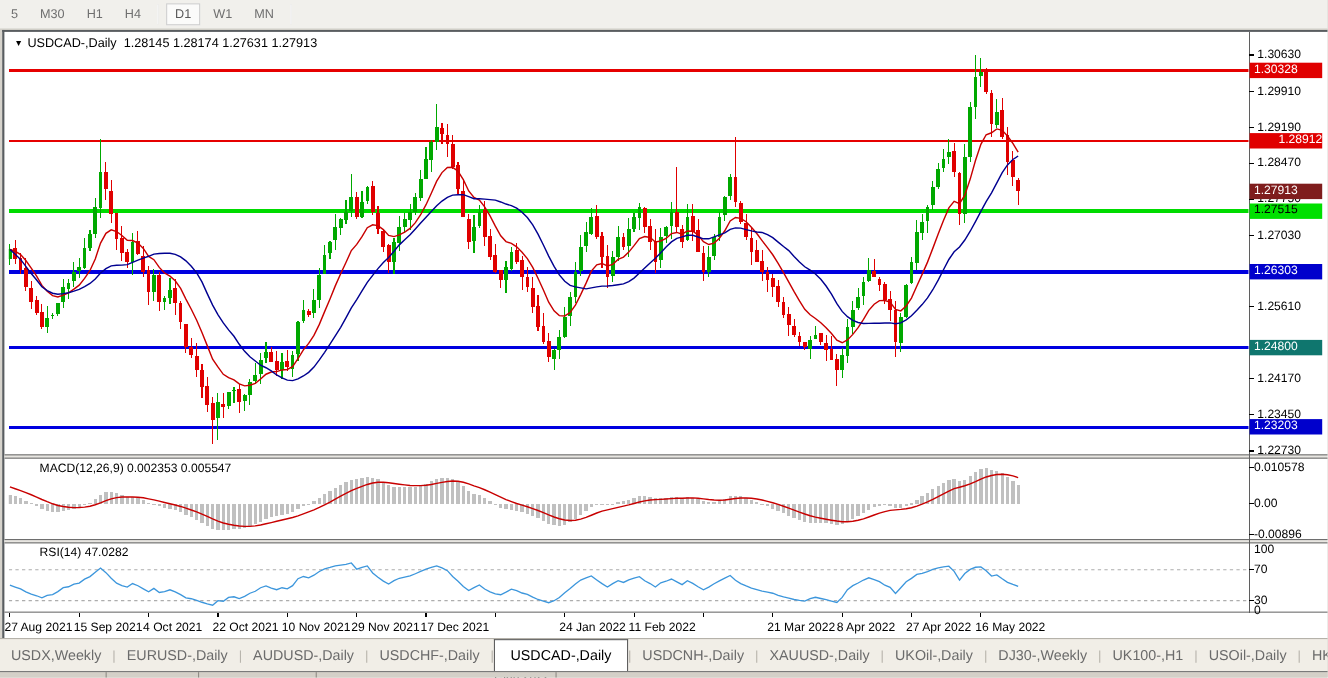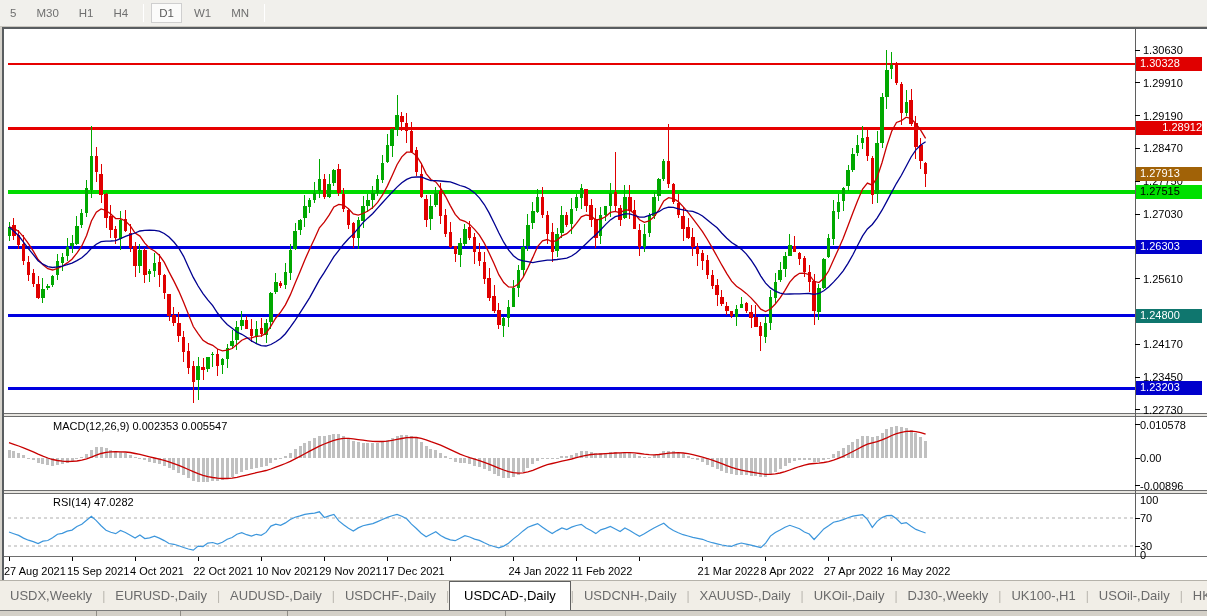--- a/index.html
+++ b/index.html
@@ -21,21 +21,21 @@
     background:#ffffff; border-left:2px solid #595d60; border-top:2px solid #595d60; z-index:1; }
 
   .hdiv { position:absolute; left:4px; width:1203px; height:4px;
     border-top:1px solid #6e6e6e; border-bottom:1px solid #6e6e6e; background:#e8e6e1; z-index:2; }
   .rsi-bottom { position:absolute; left:4px; top:556px; width:1203px; height:1px; background:#6e6e6e; z-index:2; }
 
   svg.overlay { position:absolute; left:0; top:0; z-index:3; }
 
   .chart-title { position:absolute; left:13px; top:34px; font-size:11.5px; color:#000; z-index:4; white-space:nowrap; }
   .chart-title .tri { font-size:8px; vertical-align:1px; margin-right:4px; }
-  .ind-label { position:absolute; left:25px; font-size:11px; color:#000; z-index:4; white-space:nowrap;padding-left:28px; }
+  .ind-label { position:absolute; left:8px; font-size:11px; color:#000; z-index:4; white-space:nowrap;padding-left:28px; }
 
   .axis-label { position:absolute; font-size:11px; color:#000; z-index:4; white-space:nowrap; }
   .price-badge { position:absolute; left:1136px; width:66px; height:14px; line-height:13px;
     font-size:11px; padding-left:4px; z-index:5; white-space:nowrap; }
   .date-label { position:absolute; top:565px; font-size:11px; color:#000; z-index:4; white-space:nowrap; }
 
   
   .tab-bar { position:absolute; left:0; top:580px; width:1207px; height:30px;
     background:#f1eee7; border-top:1px solid #b5b2aa;
     display:flex; align-items:center; z-index:5; overflow:hidden; }
@@ -518,37 +518,40 @@
         <line x1="513.4" x2="513.4" y1="557" y2="561" stroke="#000" stroke-width="1" shape-rendering="crispEdges"></line>
         <line x1="576.4499999999999" x2="576.4499999999999" y1="557" y2="561" stroke="#000" stroke-width="1" shape-rendering="crispEdges"></line>
         <line x1="639.5" x2="639.5" y1="557" y2="561" stroke="#000" stroke-width="1" shape-rendering="crispEdges"></line>
         <line x1="702.55" x2="702.55" y1="557" y2="561" stroke="#000" stroke-width="1" shape-rendering="crispEdges"></line>
         <line x1="765.5999999999999" x2="765.5999999999999" y1="557" y2="561" stroke="#000" stroke-width="1" shape-rendering="crispEdges"></line>
         <line x1="828.65" x2="828.65" y1="557" y2="561" stroke="#000" stroke-width="1" shape-rendering="crispEdges"></line>
         <line x1="891.6999999999999" x2="891.6999999999999" y1="557" y2="561" stroke="#000" stroke-width="1" shape-rendering="crispEdges"></line>
       </svg>
     </div>
 
+  <div class="chart-title">
+    <span class="tri">▼</span><span>USDCAD-,Daily</span>&nbsp;&nbsp;<span>1.28145 1.28174 1.27631 1.27913</span>
+  </div>
   <div class="ind-label" style="top:420px">MACD(12,26,9) 0.002353 0.005547</div>
   <div class="ind-label" style="top:496px">RSI(14) 47.0282</div>
 
   <div id="labels">
       <div class="axis-label" style="left: 1143px; top: 44px;">1.30630</div>
       <div class="axis-label" style="left: 1143px; top: 76.8101px;">1.29910</div>
       <div class="axis-label" style="left: 1143px; top: 109.62px;">1.29190</div>
       <div class="axis-label" style="left: 1143px; top: 142.43px;">1.28470</div>
       <div class="axis-label" style="left: 1143px; top: 175.24px;">1.27750</div>
       <div class="axis-label" style="left: 1143px; top: 208.051px;">1.27030</div>
       <div class="axis-label" style="left: 1143px; top: 272.759px;">1.25610</div>
       <div class="axis-label" style="left: 1143px; top: 338.38px;">1.24170</div>
       <div class="axis-label" style="left: 1143px; top: 371.19px;">1.23450</div>
       <div class="axis-label" style="left: 1143px; top: 404px;">1.22730</div>
       <div class="price-badge" style="top: 56.762px; background: rgb(224, 0, 0); color: rgb(255, 255, 255);">1.30328</div>
       <div class="price-badge" style="top: 121.289px; background: rgb(224, 0, 0); color: rgb(255, 255, 255); text-align: right;">1.28912</div>
-      <div class="price-badge" style="top: 166.813px; background: #a16207; color: rgb(255, 255, 255);">1.27913</div>
+      <div class="price-badge" style="top: 166.813px; background: #7f1d1d; color: rgb(255, 255, 255);">1.27913</div>
       <div class="price-badge" style="top: 184.949px; background: rgb(0, 224, 0); color: rgb(0, 0, 0);">1.27515</div>
       <div class="price-badge" style="top: 240.18px; background: rgb(0, 0, 204); color: rgb(255, 255, 255);">1.26303</div>
       <div class="price-badge" style="top: 308.671px; background: #0f766e; color: rgb(255, 255, 255);">1.24800</div>
       <div class="price-badge" style="top: 381.445px; background: rgb(0, 0, 204); color: rgb(255, 255, 255);">1.23203</div>
       <div class="axis-label" style="left: 1140px; top: 418.997px;">0.010578</div>
       <div class="axis-label" style="left: 1140px; top: 452px;">0.00</div>
       <div class="axis-label" style="left: 1140px; top: 479.955px;">-0.00896</div>
       <div class="axis-label" style="left: 1140px; top: 494px;">100</div>
       <div class="axis-label" style="left: 1140px; top: 512px;">70</div>
       <div class="axis-label" style="left: 1140px; top: 540px;">30</div>

